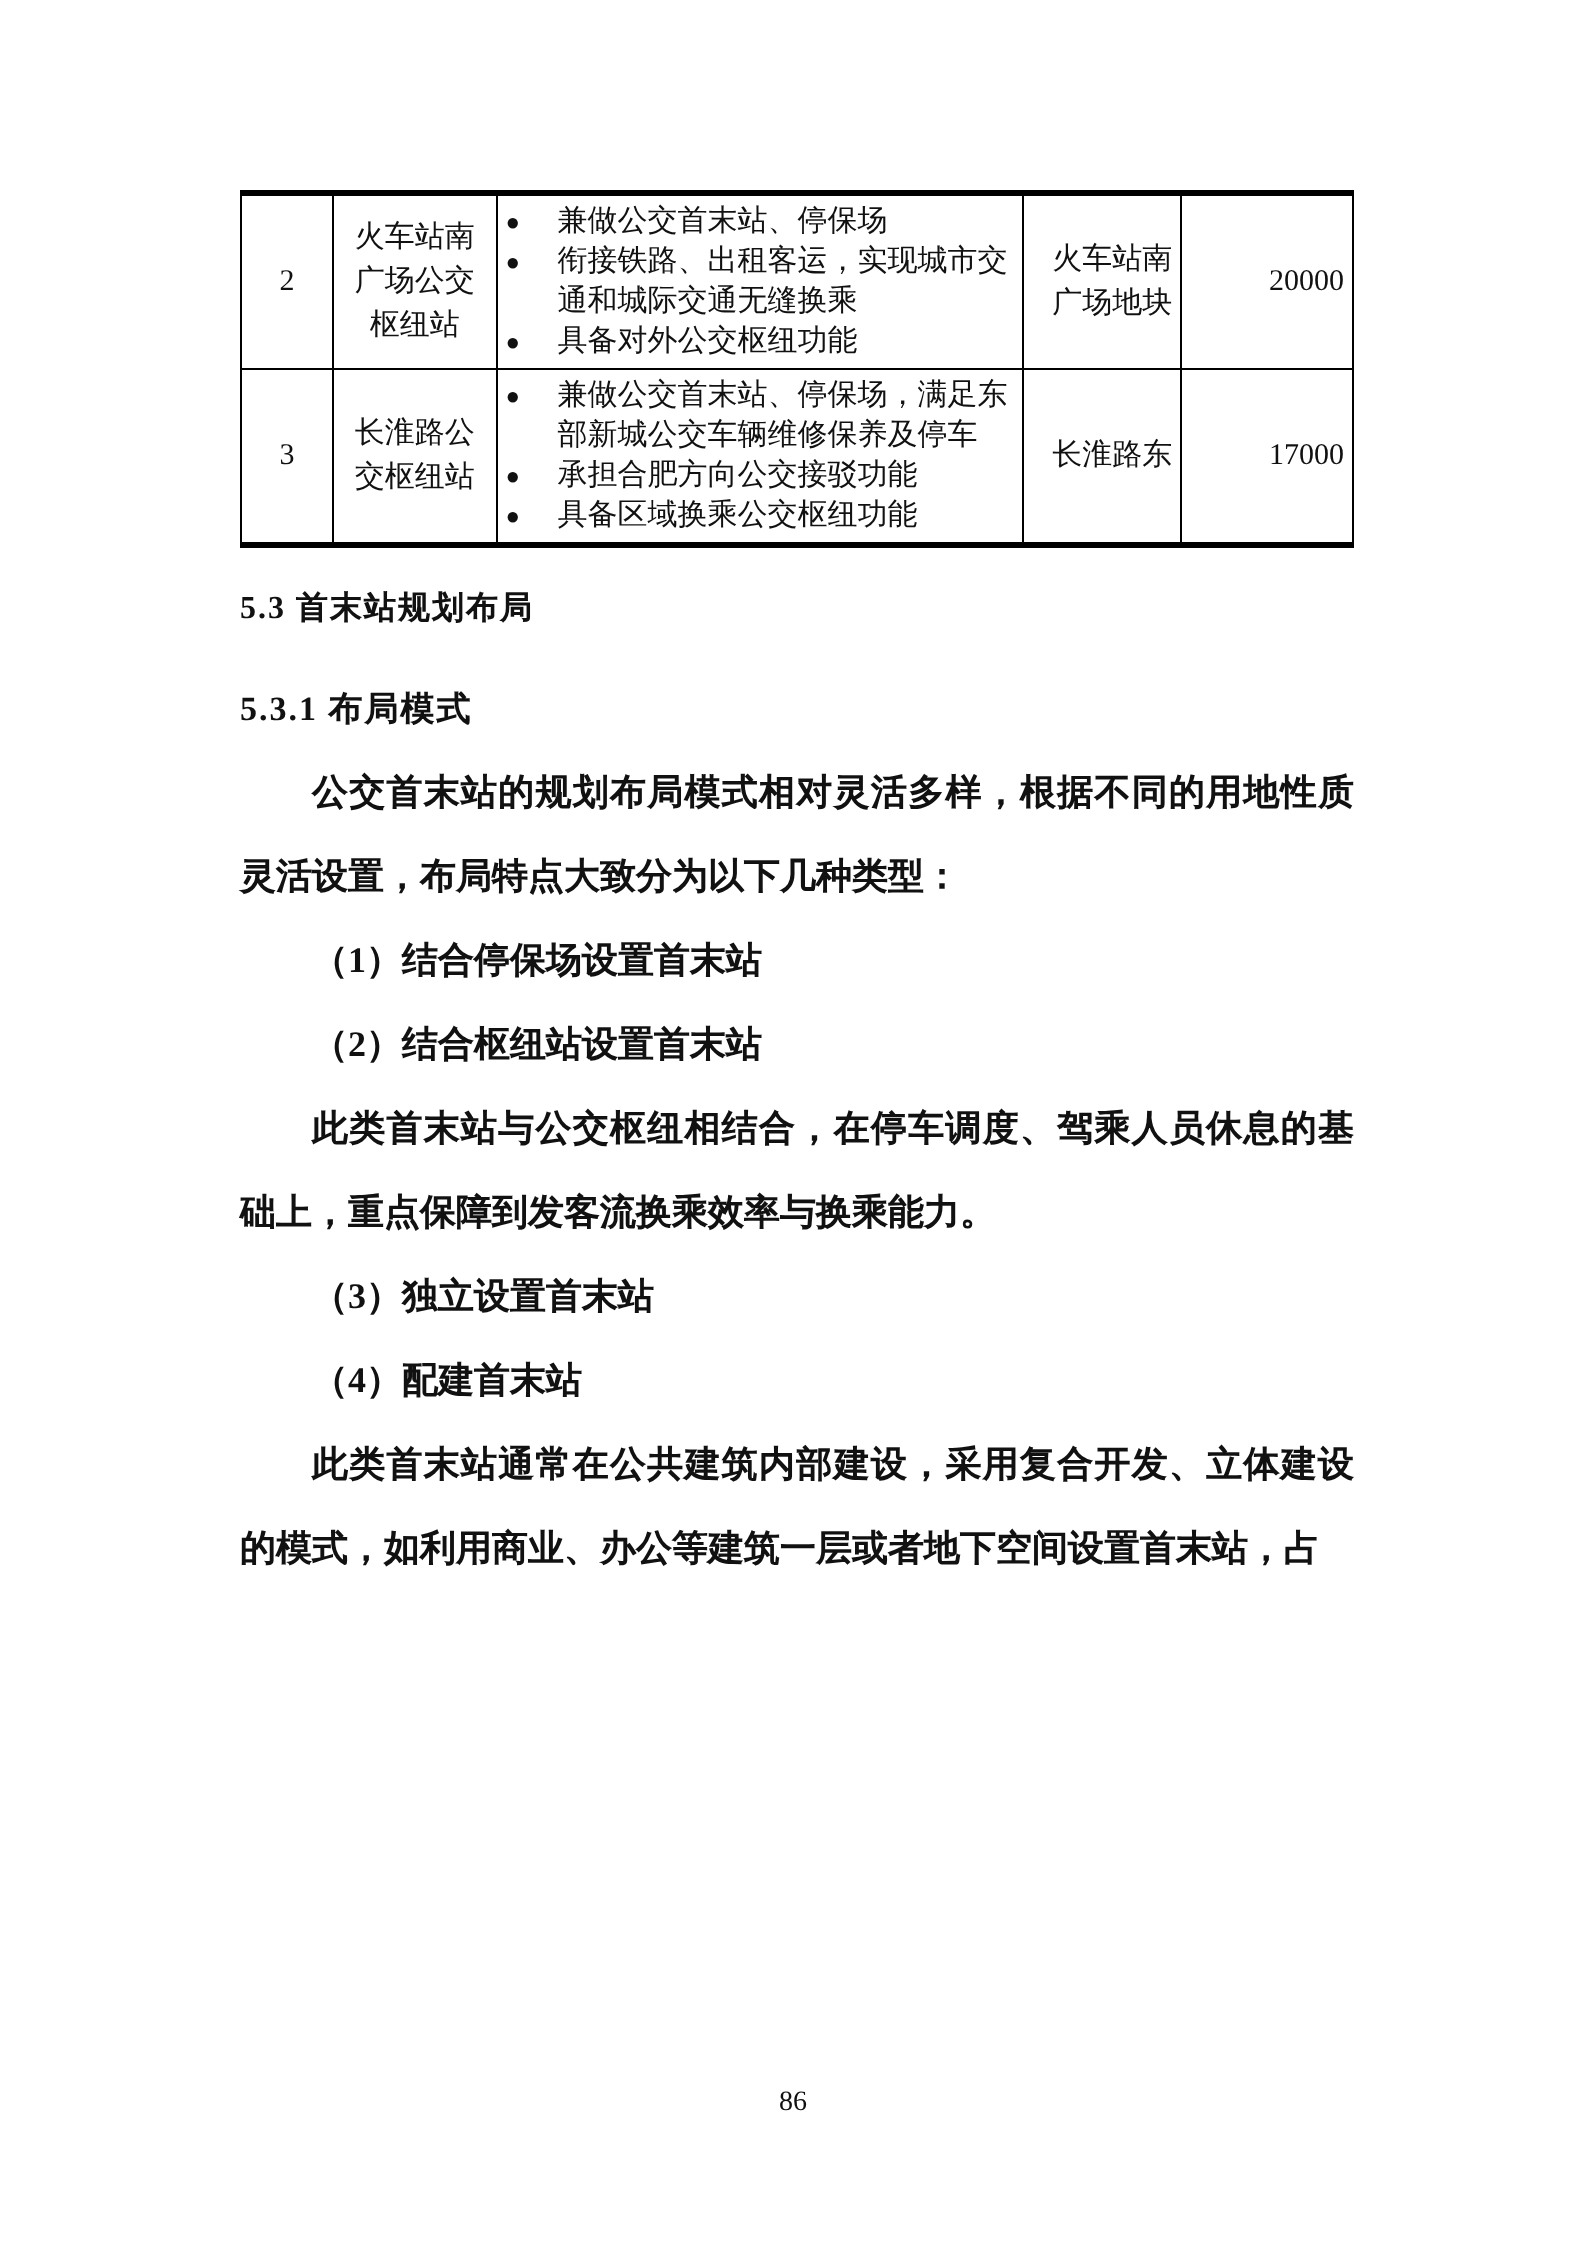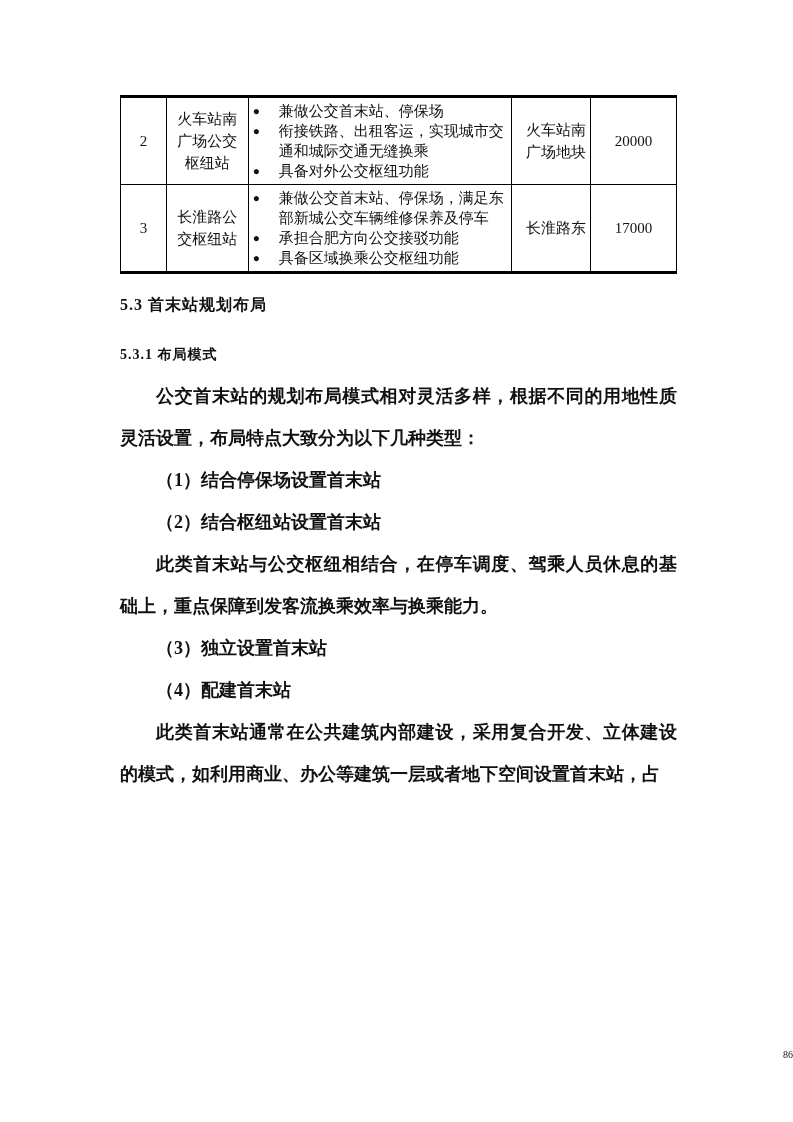--- a/index.html
+++ b/index.html
@@ -33,36 +33,36 @@
   }
   table.hub td {
     border: 1px solid #000;
     vertical-align: middle;
     padding: 3px 4px;
   }
   td.c-no   { width: 46px;  text-align: center; }
   td.c-name { width: 82px;  text-align: center; padding: 3px 9px; line-height: 22px; }
   td.c-func { width: 264px; text-align: left;   padding: 4px 4px 4px 8px; }
   td.c-loc  { width: 79px;  text-align: right; padding: 3px 8px; line-height: 22px; }
-  td.c-area { width: 86px;  text-align: center; }
+  td.c-area { width: 86px;  text-align: right; }
   .bullet { display: flex; align-items: flex-start; line-height: 20px; }
   .bullet .dot { flex: 0 0 26px; font-size: 12px; line-height: 20px; }
   .bullet .bt  { flex: 1 1 auto; }
 
   
   h2.sec {
     margin: 15px 0 0 0;
     font-size: 16px;
     line-height: 32px;
     font-weight: bold;
     letter-spacing: 1px;
   }
   h3.subsec {
     margin: 20px 0 0 0;
-    font-size: 14px;
+    font-size: 17px;
     line-height: 28px;
     font-weight: bold;
     letter-spacing: 1px;
   }
   .bodytext { margin-top: 6px; }
   .bodytext p {
     margin: 0;
     font-size: 18px;
     line-height: 42px;
     text-align: justify;
@@ -72,22 +72,22 @@
   .bodytext p.item-title {
     font-weight: bold;
     text-align: left;
   }
 
   
   .page-number {
     position: absolute;
     left: 0; right: 0;
     bottom: 62px;
-    text-align: right;
-    font-size: 10px;
+    text-align: center;
+    font-size: 14px;
     color: #111111;
   }
 </style>
 </head>
 <body>
 
 <div class="page">
   <div class="content">
 
     <div class="table-wrap">

